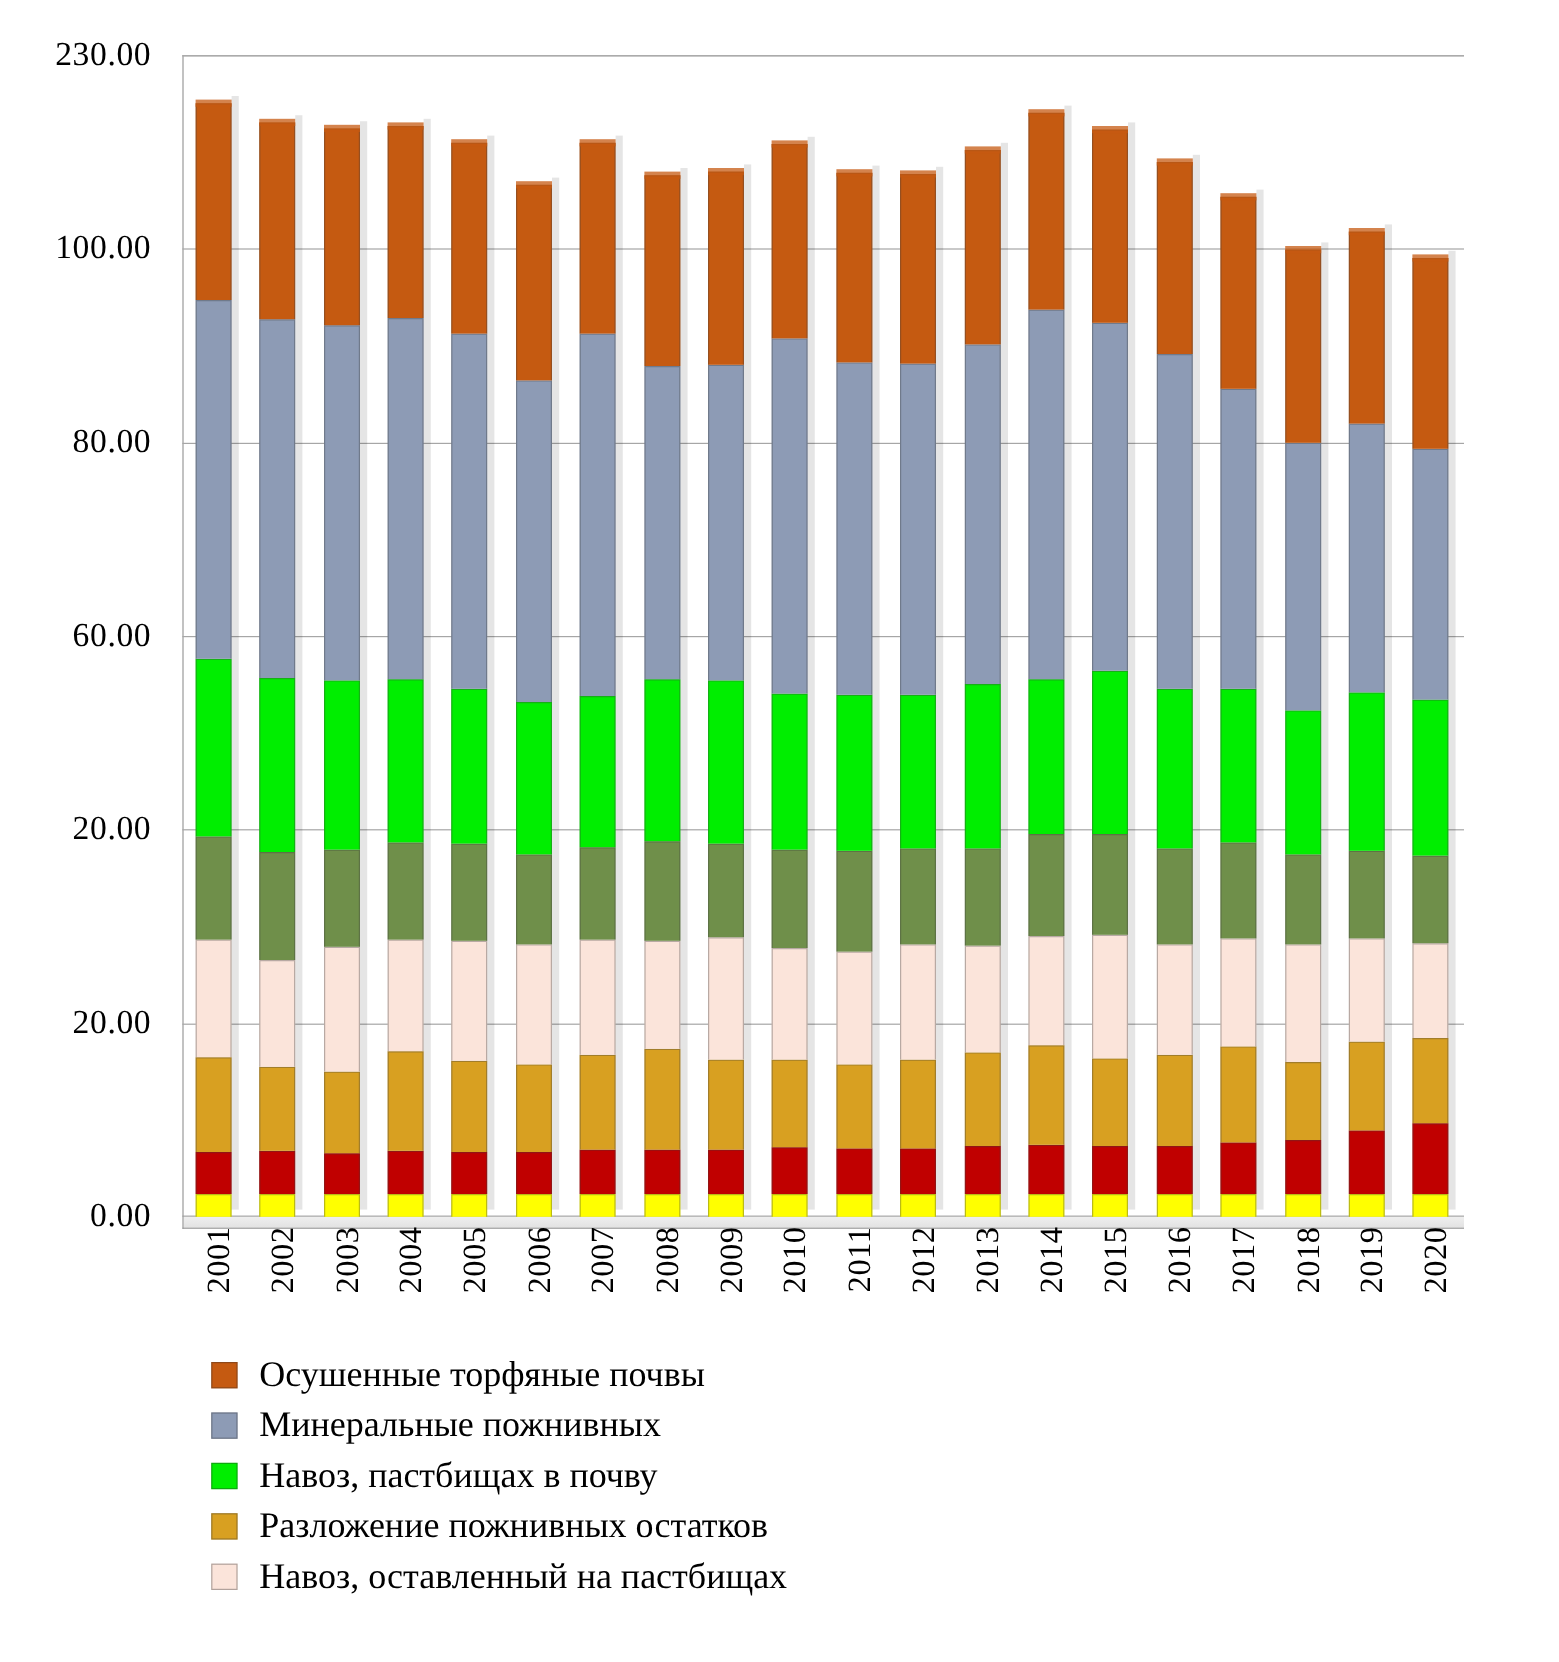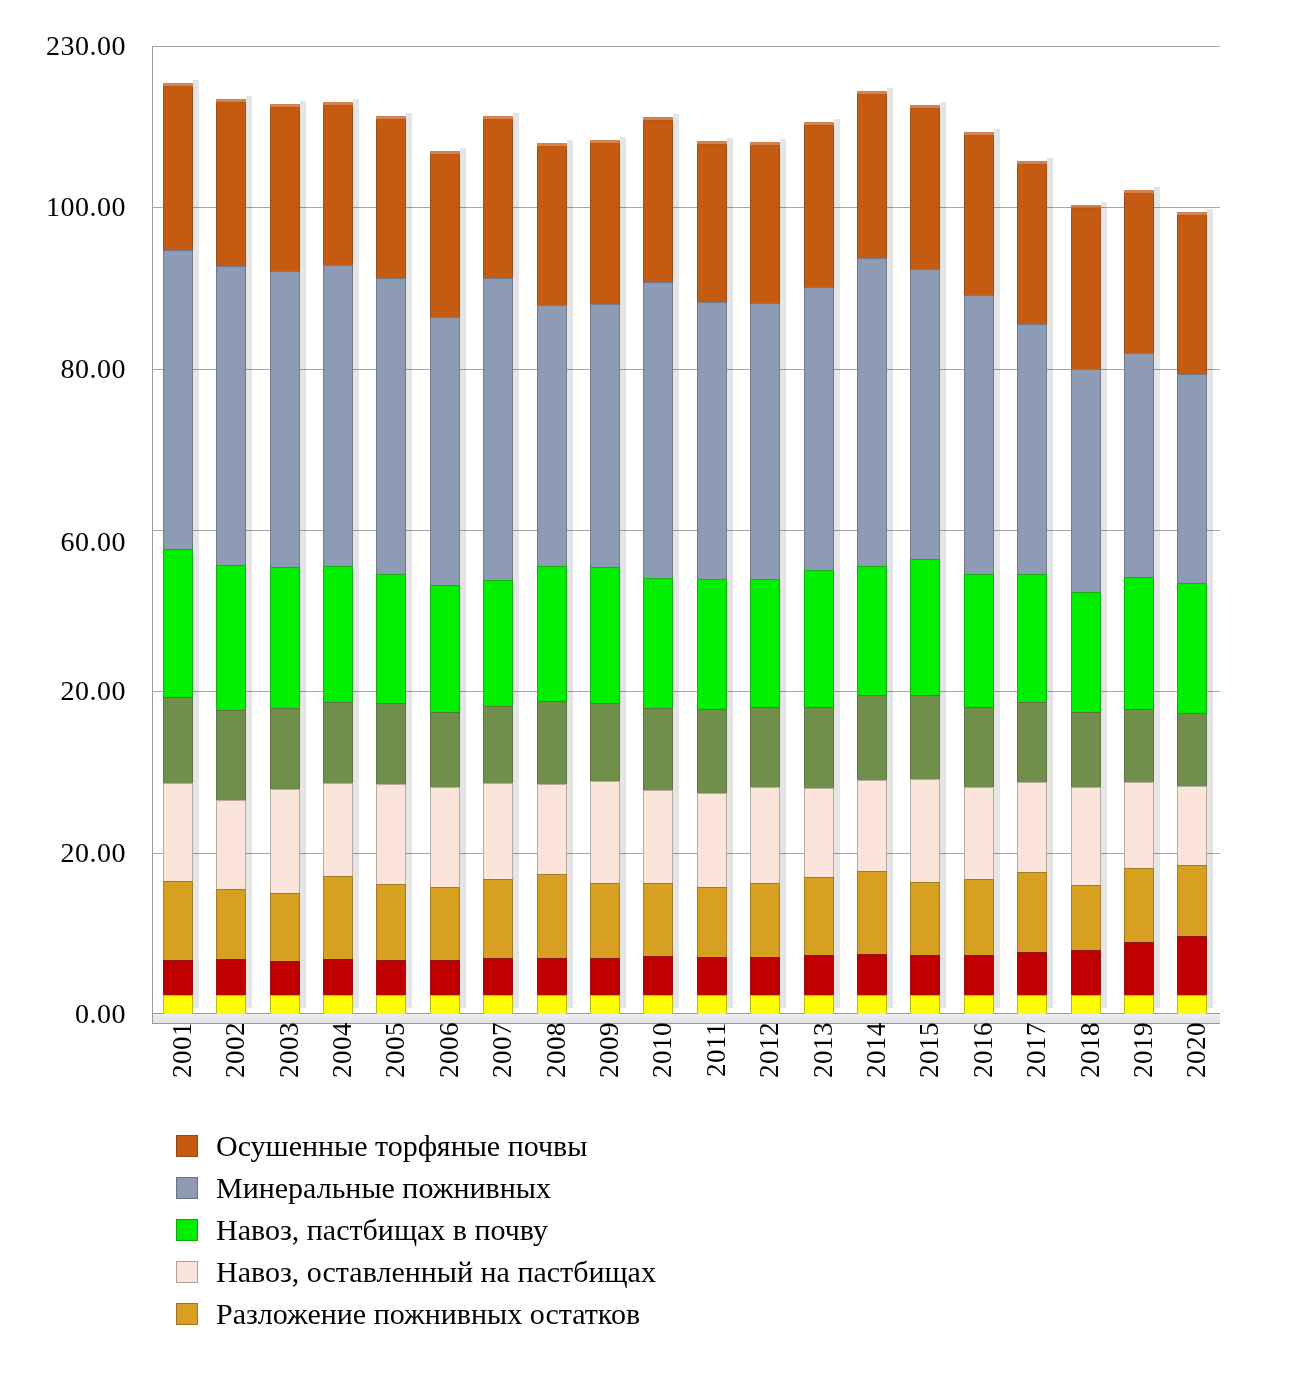--- a/index.html
+++ b/index.html
@@ -171,21 +171,21 @@
 </style>
 </head>
 <body>
 
 <div id="page">
 
   <div id="y-axis-labels">
       <div class="y-tick" style="top: 968px;">0.00</div>
       <div class="y-tick" style="top: 806.667px;">20.00</div>
       <div class="y-tick" style="top: 645.333px;">20.00</div>
-      <div class="y-tick" style="top: 496px;">60.00</div>
+      <div class="y-tick" style="top: 484px;">60.00</div>
       <div class="y-tick" style="top: 322.667px;">80.00</div>
       <div class="y-tick" style="top: 161.333px;">100.00</div>
       <div class="y-tick" style="top: 0px;">230.00</div>
     </div>
 
   <div id="plot">
     <div id="plot-wall"></div>
     <div id="plot-top-edge"></div>
     <div id="gridlines">
         <div class="gridline" style="top: 806.667px;"></div>
@@ -511,22 +511,22 @@
       </div>
       <div class="legend-row">
         <span class="legend-swatch" style="background: rgb(141, 155, 181);"></span>
         <span class="legend-label">Минеральные пожнивных</span>
       </div>
       <div class="legend-row">
         <span class="legend-swatch" style="background: rgb(0, 238, 0);"></span>
         <span class="legend-label">Навоз, пастбищах в почву</span>
       </div>
       <div class="legend-row">
+        <span class="legend-swatch" style="background: rgb(216, 160, 33);"></span>
+        <span class="legend-label">Разложение пожнивных остатков</span>
+      </div>
+      <div class="legend-row">
         <span class="legend-swatch" style="background: rgb(251, 228, 218);"></span>
         <span class="legend-label">Навоз, оставленный на пастбищах</span>
       </div>
-      <div class="legend-row">
-        <span class="legend-swatch" style="background: rgb(216, 160, 33);"></span>
-        <span class="legend-label">Разложение пожнивных остатков</span>
-      </div>
     </div>
 
 </div>
 
 </body></html>

